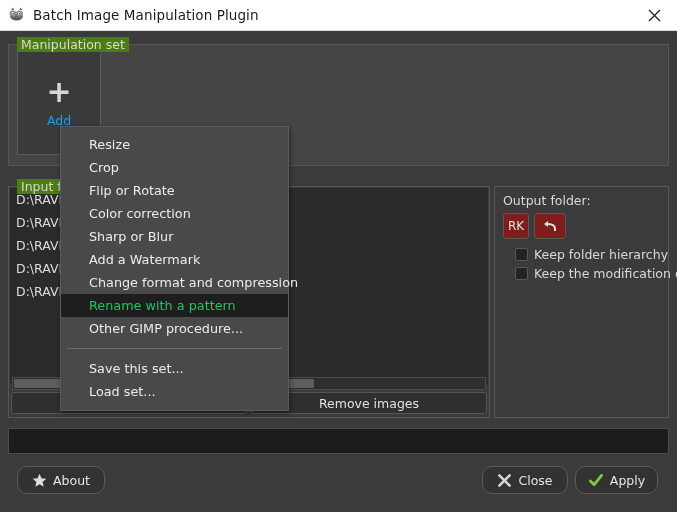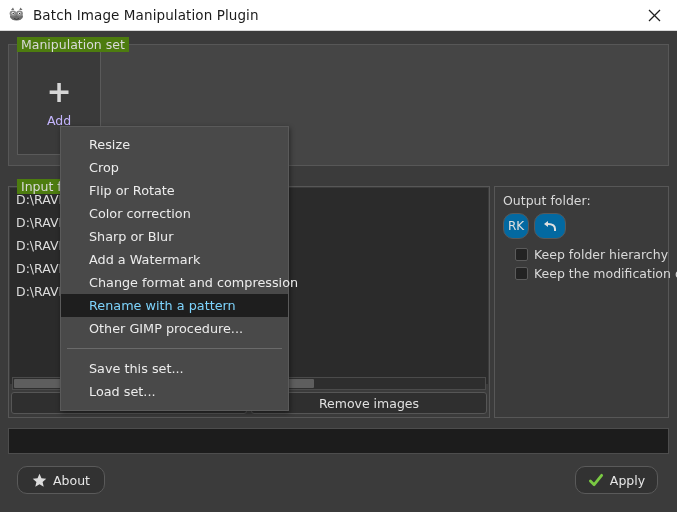--- a/index.html
+++ b/index.html
@@ -91,21 +91,21 @@
   }
   #add-tile .plus {
     font-size: 30px;
     line-height: 26px;
     color: #d6d6d6;
     font-weight: bold;
   }
   #add-tile .add-label {
     margin-top: 8px;
     font-size: 12.5px;
-    color: #c4b5fd;
+    color: #0ea5e9;
   }
 
   
   #input-group {
     left: 8px; top: 186px;
     width: 482px; height: 232px;
   }
   #file-list {
     position: absolute;
     left: 1px; top: 1px;
@@ -167,23 +167,23 @@
     color: #d9d9d9;
     white-space: nowrap;
   }
   #folder-btn-row {
     position: absolute;
     left: 8px; top: 26px;
     display: flex;
     gap: 5px;
   }
   .folder-btn {
-    background: #0369a1;
+    background: #7f1d1d;
     border: 1px solid #585858;
-    border-radius: 10px;
+    border-radius: 3px;
     color: #e0e0e0;
     font-size: 12px;
     height: 26px;
     display: flex;
     align-items: center;
     justify-content: center;
   }
   #btn-rk { width: 26px; }
   #btn-undo { width: 32px; }
   #btn-undo svg { display: block; }
@@ -253,21 +253,21 @@
   .menu-item {
     height: 23px;
     line-height: 23px;
     padding-left: 28px;
     font-size: 12.8px;
     color: #ececec;
     white-space: nowrap;
   }
   .menu-item.selected {
     background: #1e1e1e;
-    color: #7dd3fc;
+    color: #22c55e;
   }
   .menu-sep {
     height: 1px;
     background: #6a6a6a;
     margin: 8px 6px 8px 6px;
   }
 </style>
 </head>
 <body>
 
@@ -345,20 +345,27 @@
 
   <div id="progress"></div>
 
   <div class="actionbtn" id="btn-about">
     <svg width="15" height="15" viewBox="0 0 16 16">
       <path d="M8 0.8 L10.1 5.6 L15.2 6.1 L11.3 9.5 L12.5 14.6 L8 11.9 L3.5 14.6 L4.7 9.5 L0.8 6.1 L5.9 5.6 Z" fill="#dcdcdc"></path>
     </svg>
     <span>About</span>
   </div>
 
+  <div class="actionbtn" id="btn-close">
+    <svg width="15" height="15" viewBox="0 0 16 16">
+      <line x1="2.5" y1="2.5" x2="13.5" y2="13.5" stroke="#d5d5d5" stroke-width="2.8" stroke-linecap="round"></line>
+      <line x1="13.5" y1="2.5" x2="2.5" y2="13.5" stroke="#d5d5d5" stroke-width="2.8" stroke-linecap="round"></line>
+    </svg>
+    <span>Close</span>
+  </div>
 
   <div class="actionbtn" id="btn-apply">
     <svg width="16" height="15" viewBox="0 0 16 16">
       <path d="M2 8.5 L6 12.5 L14 2.5" stroke="#7ac943" stroke-width="3" fill="none" stroke-linecap="round" stroke-linejoin="round"></path>
     </svg>
     <span>Apply</span>
   </div>
 
   <div id="context-menu">
     <div class="menu-item">Resize</div>

